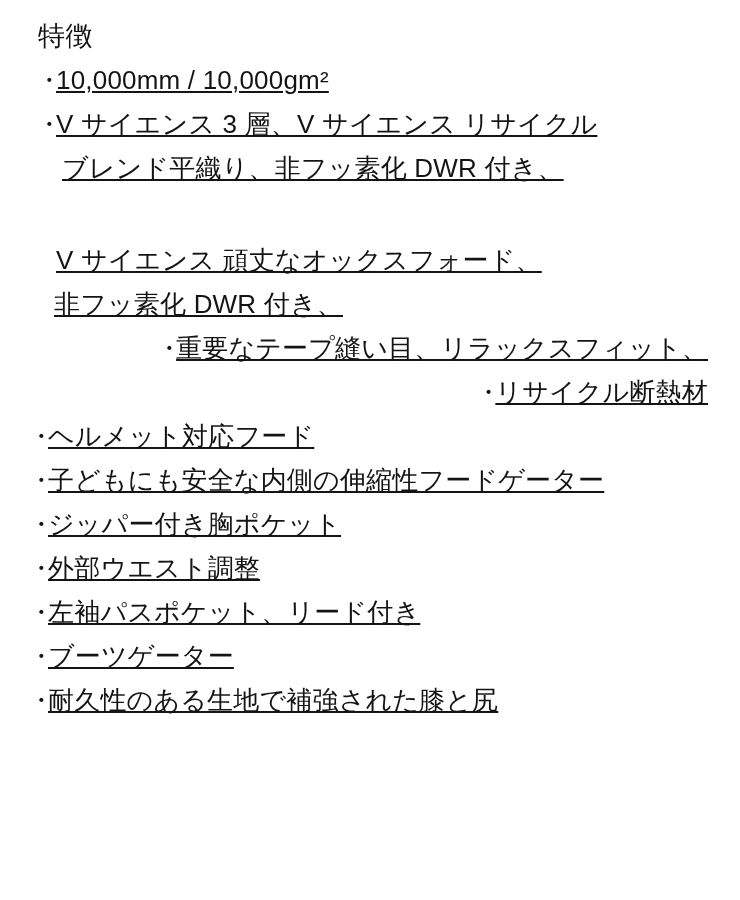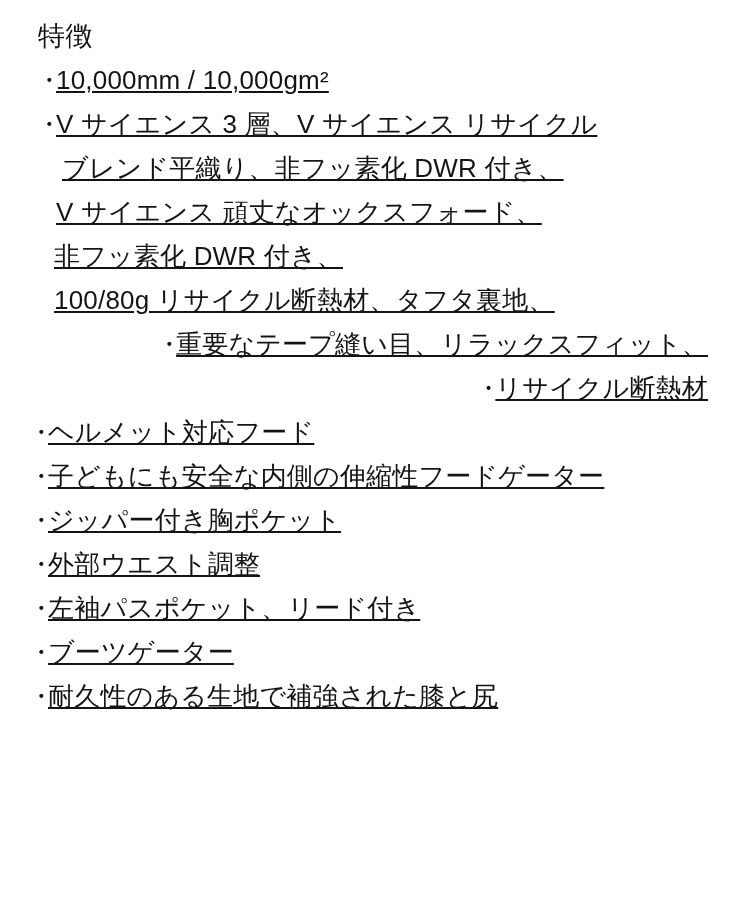--- a/index.html
+++ b/index.html
@@ -39,21 +39,21 @@
     line-height: 44px;
     color: #141414;
     white-space: nowrap;
     letter-spacing: 0.2px;
   }
   
   .ind-0 { padding-left: 6px; text-align: right; }
   .ind-1 { padding-left: 18px; }
   .ind-2 { padding-left: 26px; }
   .cont-1 { padding-left: 52px; }
-  .cont-2 { padding-left: 46px; }
+  .cont-2 { padding-left: 46px; margin-top: 48px; }
   .cont-3 { padding-left: 44px; }
   .bullet {
     display: inline-block;
     width: 20px;
   }
   .txt {
     display: inline;
     text-decoration: underline;
   }
 </style>
@@ -61,21 +61,20 @@
 <body>
 
 <div class="page">
   <h1 class="section-title">特徴</h1>
   <ul class="feature-list">
       <li class="feature-item ind-2"><span class="bullet">・</span><span class="txt">10,000mm / 10,000gm²</span></li>
       <li class="feature-item ind-2"><span class="bullet">・</span><span class="txt">V サイエンス 3 層、V サイエンス リサイクル</span></li>
       <li class="feature-item cont-1"><span class="txt">ブレンド平織り、非フッ素化 DWR 付き、</span></li>
       <li class="feature-item cont-2"><span class="txt">V サイエンス 頑丈なオックスフォード、</span></li>
       <li class="feature-item cont-3"><span class="txt">非フッ素化 DWR 付き、</span></li>
-      <li class="feature-item cont-3"><span class="txt">100/80g リサイクル断熱材、タフタ裏地、</span></li>
       <li class="feature-item ind-0"><span class="bullet">・</span><span class="txt">重要なテープ縫い目、リラックスフィット、</span></li>
       <li class="feature-item ind-0"><span class="bullet">・</span><span class="txt">リサイクル断熱材</span></li>
       <li class="feature-item ind-1"><span class="bullet">・</span><span class="txt">ヘルメット対応フード</span></li>
       <li class="feature-item ind-1"><span class="bullet">・</span><span class="txt">子どもにも安全な内側の伸縮性フードゲーター</span></li>
       <li class="feature-item ind-1"><span class="bullet">・</span><span class="txt">ジッパー付き胸ポケット</span></li>
       <li class="feature-item ind-1"><span class="bullet">・</span><span class="txt">外部ウエスト調整</span></li>
       <li class="feature-item ind-1"><span class="bullet">・</span><span class="txt">左袖パスポケット、リード付き</span></li>
       <li class="feature-item ind-1"><span class="bullet">・</span><span class="txt">ブーツゲーター</span></li>
       <li class="feature-item ind-1"><span class="bullet">・</span><span class="txt">耐久性のある生地で補強された膝と尻</span></li>
     </ul>

